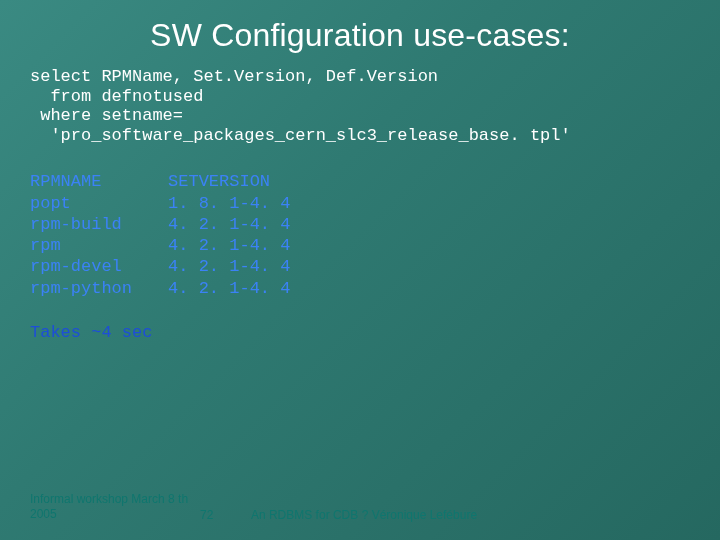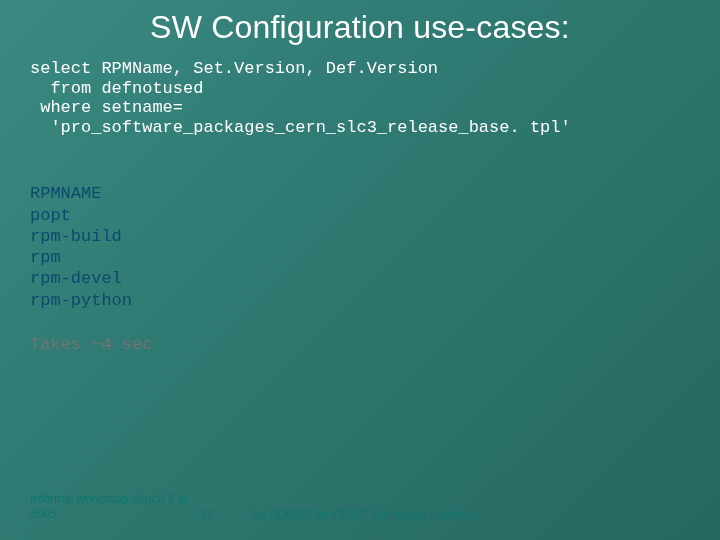--- a/index.html
+++ b/index.html
@@ -7,21 +7,21 @@
   body {
     background: linear-gradient(135deg, #3a8a82 0%, #2f7a72 40%, #256860 100%);
     font-family: Arial, Helvetica, sans-serif;
     color: #ffffff;
     position: relative;
   }
   .slide {
     width: 720px;
     height: 540px;
     position: relative;
-    padding: 10px 30px 0 30px;
+    padding: 18px 30px 0 30px;
   }
   .title {
     font-size: 32px;
     font-weight: 400;
     color: #ffffff;
     text-align: center;
     line-height: 1.1;
     margin-bottom: 14px;
     letter-spacing: 0.2px;
   }
@@ -38,31 +38,31 @@
     font-size: 17px;
     color: #ffffff;
     white-space: pre;
     line-height: 1.15;
     margin-top: 2px;
     margin-left: 0;
   }
   .results {
     font-family: "Courier New", Courier, monospace;
     font-size: 17px;
-    color: #0c4a6e;
+    color: #3b82f6;
     line-height: 1.25;
-    margin-top: 46px;
+    margin-top: 26px;
     display: flex;
     gap: 36px;
   }
   .results .col { white-space: pre; }
   .timing {
     font-family: "Courier New", Courier, monospace;
     font-size: 17px;
-    color: #737373;
+    color: #1d4ed8;
     margin-top: 24px;
   }
   .footer {
     position: absolute;
     bottom: 18px;
     left: 4px;
     width: 720px;
     display: flex;
     align-items: flex-end;
     padding: 0 26px;
@@ -86,23 +86,29 @@
 <span> where setname=</span>
 <span>  'pro_software_packages_cern_slc3_release_base. tpl'</span></div>
 
   <div class="results">
     <div class="col"><span>RPMNAME</span>
 <span>popt</span>
 <span>rpm-build</span>
 <span>rpm</span>
 <span>rpm-devel</span>
 <span>rpm-python</span></div>
+    <div class="col"><span>SETVERSION</span>
+<span>1. 8. 1-4. 4</span>
+<span>4. 2. 1-4. 4</span>
+<span>4. 2. 1-4. 4</span>
+<span>4. 2. 1-4. 4</span>
+<span>4. 2. 1-4. 4</span></div>
   </div>
 
   <div class="timing">Takes ~4 sec</div>
 
   <div class="footer">
     <div class="footer-left">Informal workshop March 8 th 2005</div>
     <div class="footer-center">An RDBMS for CDB ? Véronique Lefébure</div>
-    <div class="footer-right">57</div>
+    <div class="footer-right">72</div>
   </div>
 
 </div>
 
 </body></html>

